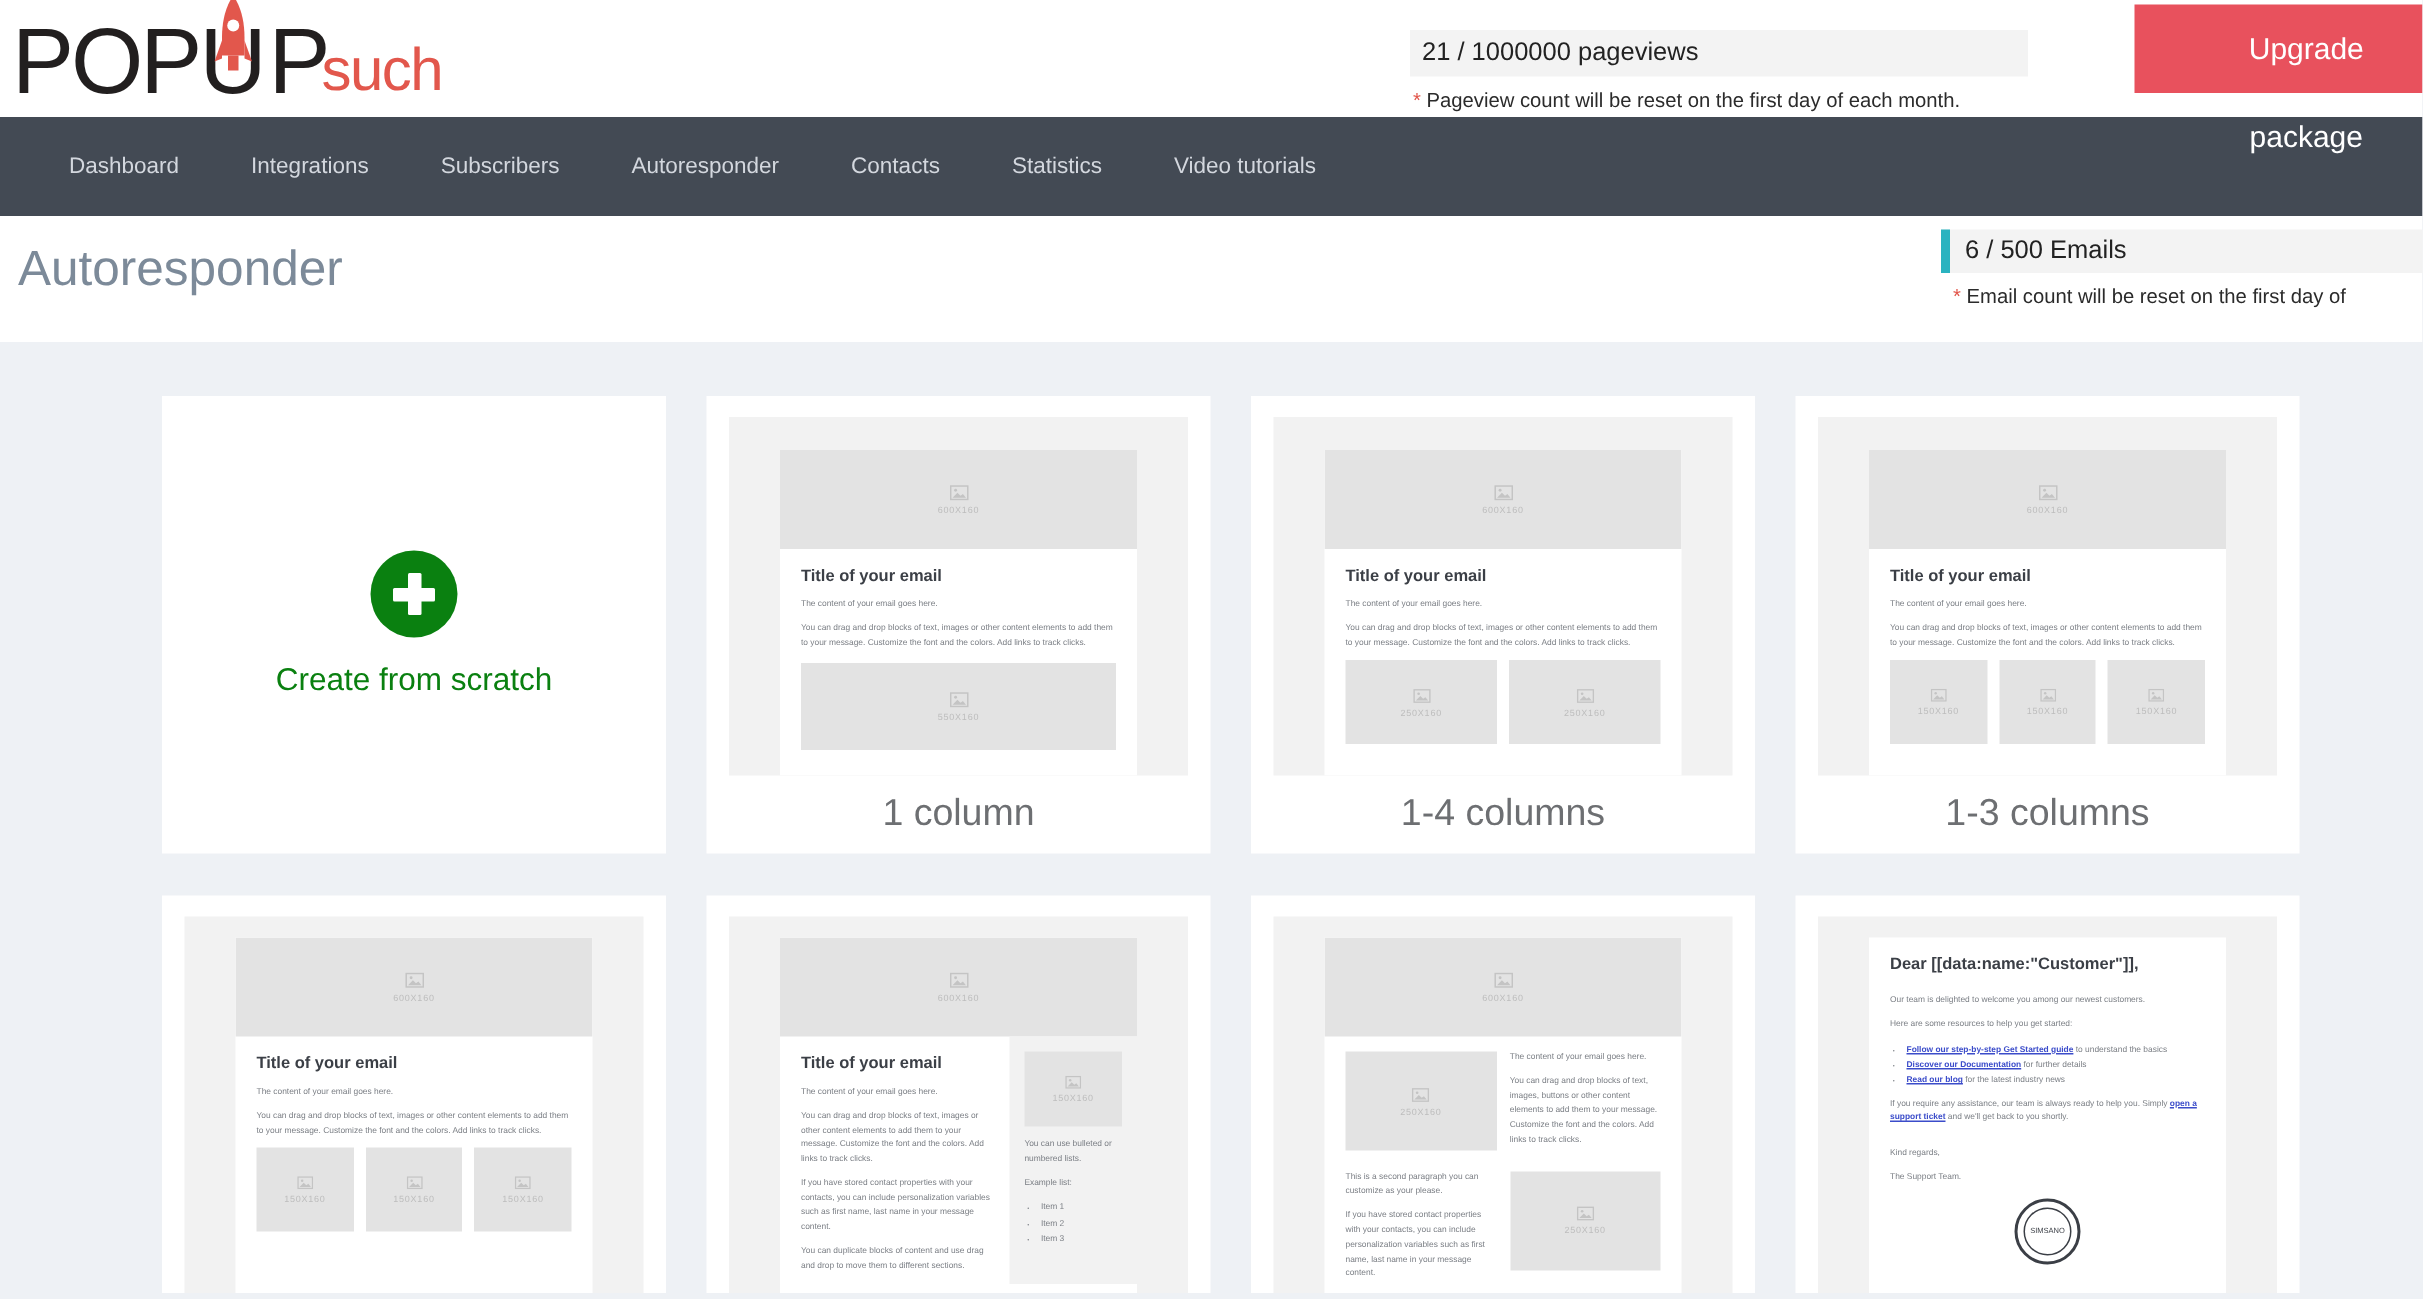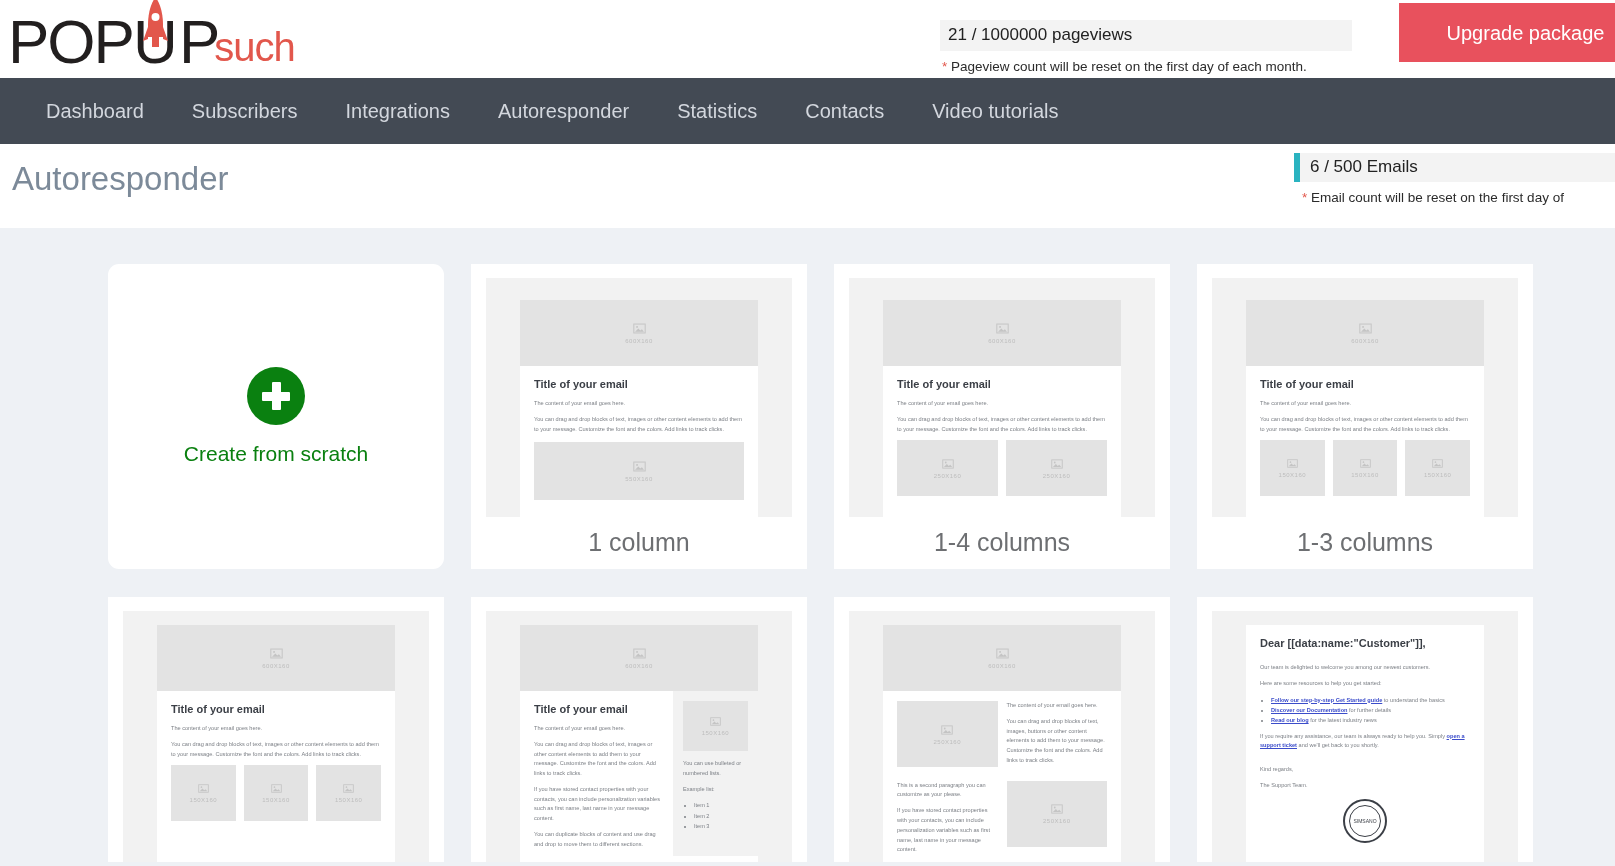--- a/index.html
+++ b/index.html
@@ -80,21 +80,21 @@
     color: #2b2b2b;
     margin-top: 8px;
     padding-left: 2px;
   }
   .usage-note .star { color: #e2574c; }
 
   .upgrade-btn {
     position: absolute;
     right: 0;
     top: 3px;
-    width: 216px;
+    width: 192px;
     height: 59px;
     background: #e8515d;
     color: #fff;
     border: none;
     font-size: 20px;
     font-family: "Liberation Sans", sans-serif;
     cursor: pointer;
     line-height: 59px;
     padding-left: 43px;
   }
@@ -102,21 +102,21 @@
   
   .navbar {
     height: 66px;
     background: #434a54;
     display: flex;
     align-items: center;
     padding-left: 22px;
   }
   .nav-item {
     color: #d3d7de;
-    font-size: 20px;
+    font-size: 15px;
     padding: 0 24px;
     line-height: 66px;
     cursor: pointer;
     white-space: nowrap;
   }
 
   
   .pagehead {
     height: 84px;
     background: #ffffff;
@@ -176,21 +176,20 @@
     overflow: hidden;
     cursor: pointer;
   }
 
   
   .scratch {
     display: flex;
     flex-direction: column;
     align-items: center;
     justify-content: center;
-    border-radius: 11px;
   }
   .plus-circle {
     width: 58px;
     height: 58px;
     border-radius: 50%;
     background: #0a8010;
     position: relative;
   }
   .plus-circle::before,
   .plus-circle::after {
@@ -336,25 +335,25 @@
       <span class="star">*</span>
       <span>Pageview count will be reset on the first day of each month.</span>
     </div>
   </div>
 
   <button class="upgrade-btn">Upgrade package</button>
 </div>
 
 <div class="navbar">
   <div class="nav-item">Dashboard</div>
+  <div class="nav-item">Integrations</div>
   <div class="nav-item">Subscribers</div>
-  <div class="nav-item">Integrations</div>
   <div class="nav-item">Autoresponder</div>
+  <div class="nav-item">Contacts</div>
   <div class="nav-item">Statistics</div>
-  <div class="nav-item">Contacts</div>
   <div class="nav-item">Video tutorials</div>
 </div>
 
 <div class="pagehead">
   <div class="page-title">Autoresponder</div>
   <div class="email-usage">
     <div class="email-usage-bar">6 / 500 Emails</div>
     <div class="email-usage-note">
       <span class="star">*</span>
       <span>Email count will be reset on the first day of</span>

